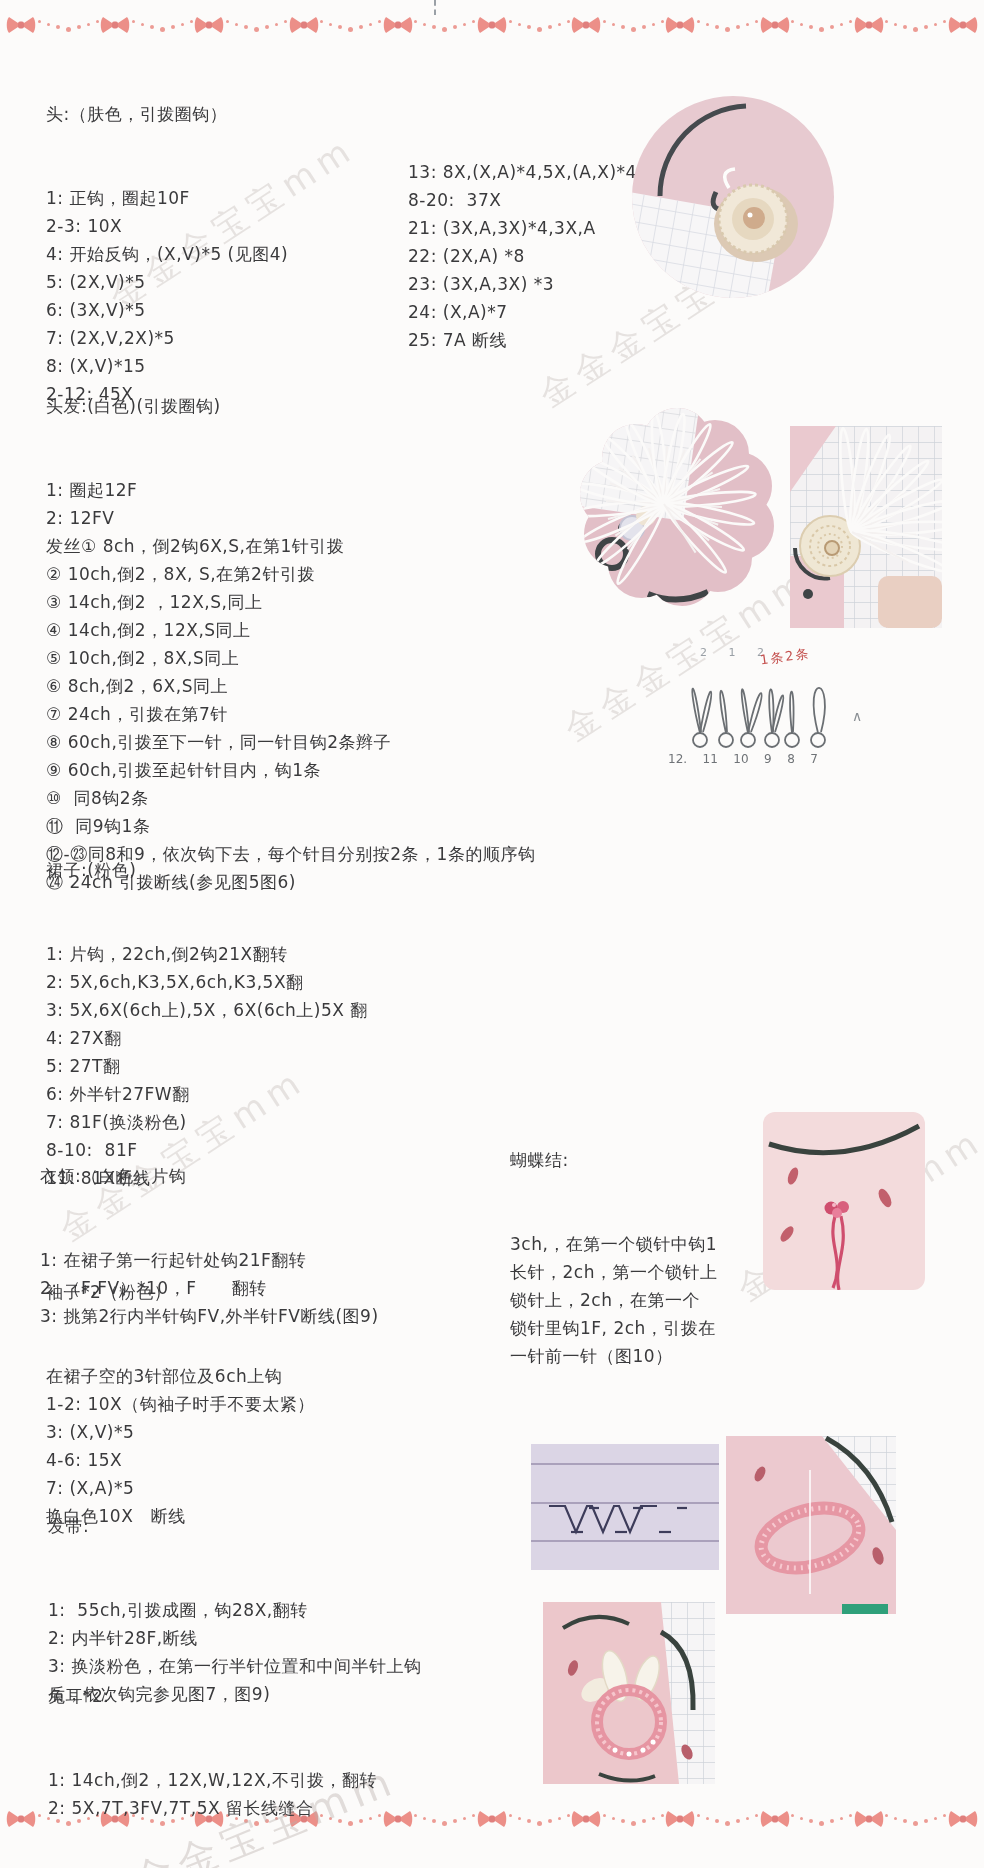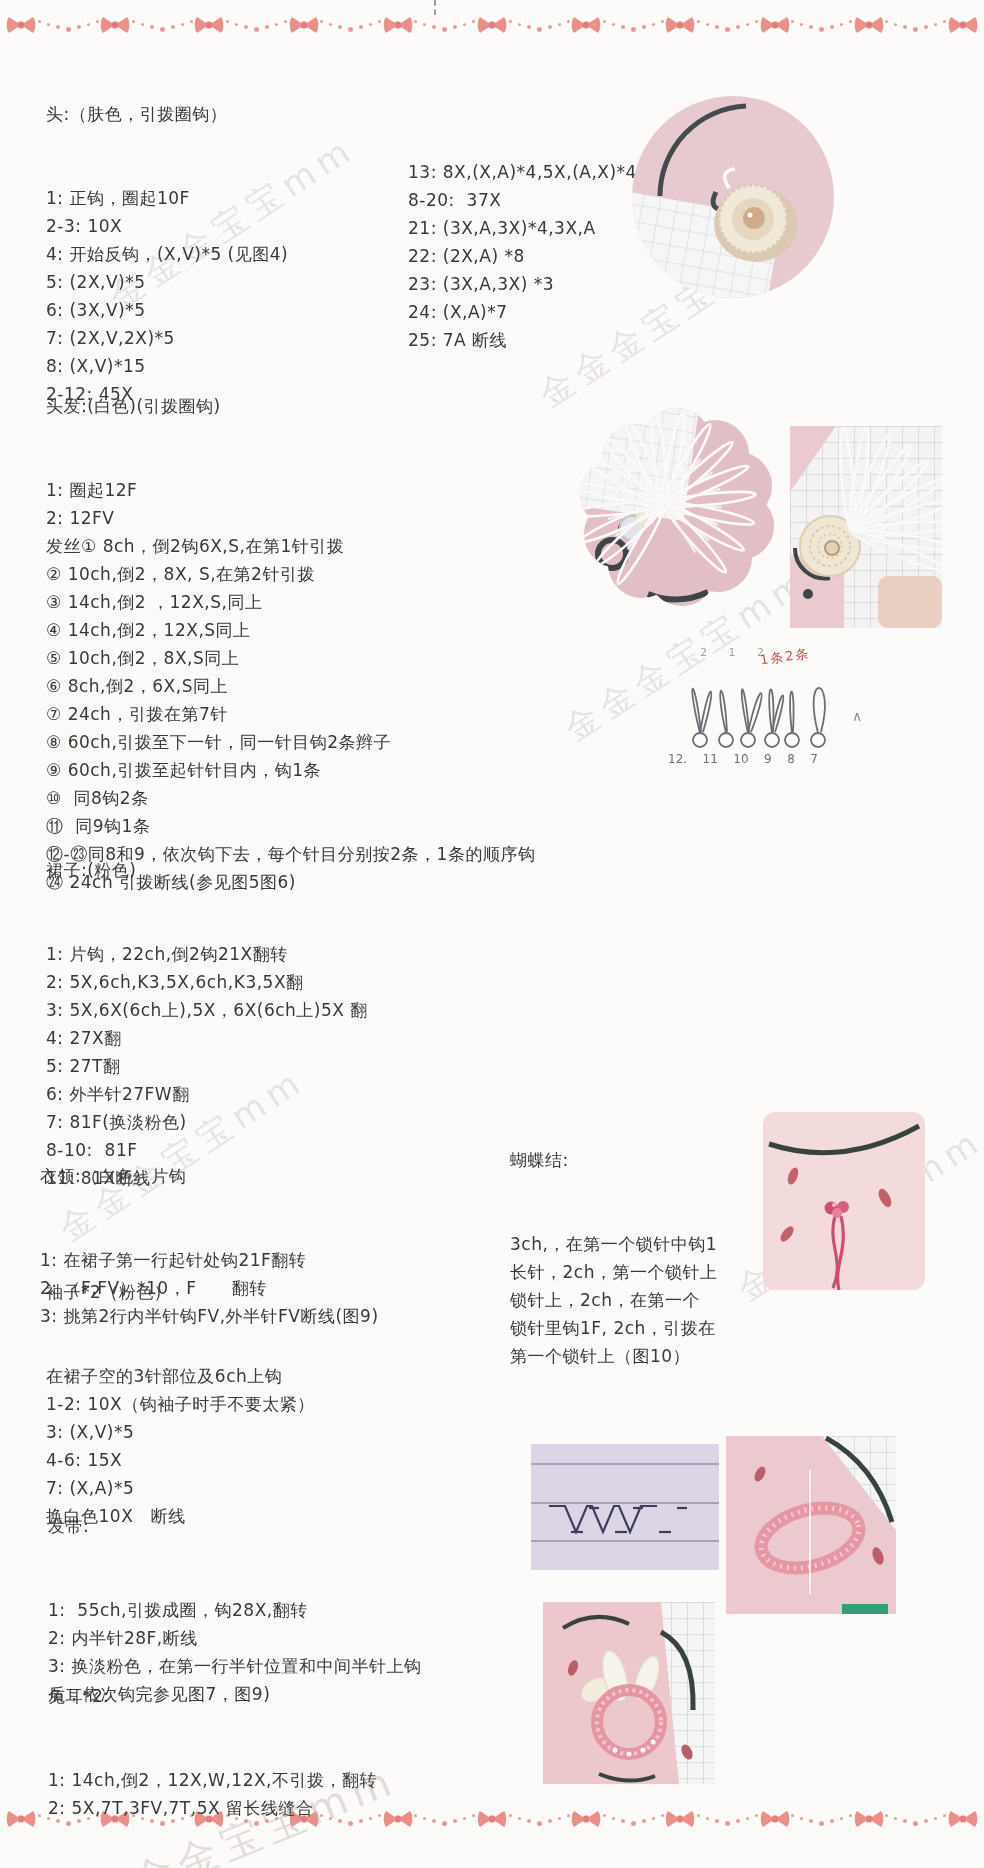--- a/index.html
+++ b/index.html
@@ -530,21 +530,21 @@
     <div>衣领:（白色）片钩</div>
     <div><div>1: 在裙子第一行起针处钩21F翻转</div><div>2: （F,FV）*10，F      翻转</div><div>3: 挑第2行内半针钩FV,外半针FV断线(图9)</div></div>
   </div>
   <div class="sec" style="left:46px;top:1222px">
     <div>袖子*2（粉色）</div>
     <div><div>在裙子空的3针部位及6ch上钩</div><div>1-2: 10X（钩袖子时手不要太紧）</div><div>3: (X,V)*5</div><div>4-6: 15X</div><div>7: (X,A)*5</div><div>换白色10X　断线</div></div>
   </div>
 
   <div class="sec" style="left:510px;top:1090px">
     <div>蝴蝶结:</div>
-    <div><div>3ch,，在第一个锁针中钩1</div><div>长针，2ch，第一个锁针上</div><div>锁针上，2ch，在第一个</div><div>锁针里钩1F, 2ch，引拨在</div><div>第一个锁针上（图10）</div></div>
+    <div><div>3ch,，在第一个锁针中钩1</div><div>长针，2ch，第一个锁针上</div><div>锁针上，2ch，在第一个</div><div>锁针里钩1F, 2ch，引拨在</div><div>一针前一针（图10）</div></div>
   </div>
 
   <div class="photo rcorn" style="left:763px;top:1112px;width:162px;height:178px">
     <svg width="162" height="178">
       <rect width="162" height="178" fill="#f3dbdc"></rect>
       <path d="M6 32 Q80 56 156 14" stroke="#39433e" stroke-width="5" fill="none"></path>
       <ellipse cx="30" cy="64" rx="4.5" ry="9" fill="#c2606c" transform="rotate(20 30 64)"></ellipse>
       <ellipse cx="122" cy="86" rx="5" ry="10" fill="#c2606c" transform="rotate(-28 122 86)"></ellipse>
       <ellipse cx="24" cy="122" rx="4.5" ry="9" fill="#c2606c" transform="rotate(38 24 122)"></ellipse>
       <path d="M72 104 C64 132 82 148 70 176" stroke="#cf4e6e" stroke-width="3.2" fill="none"></path>

